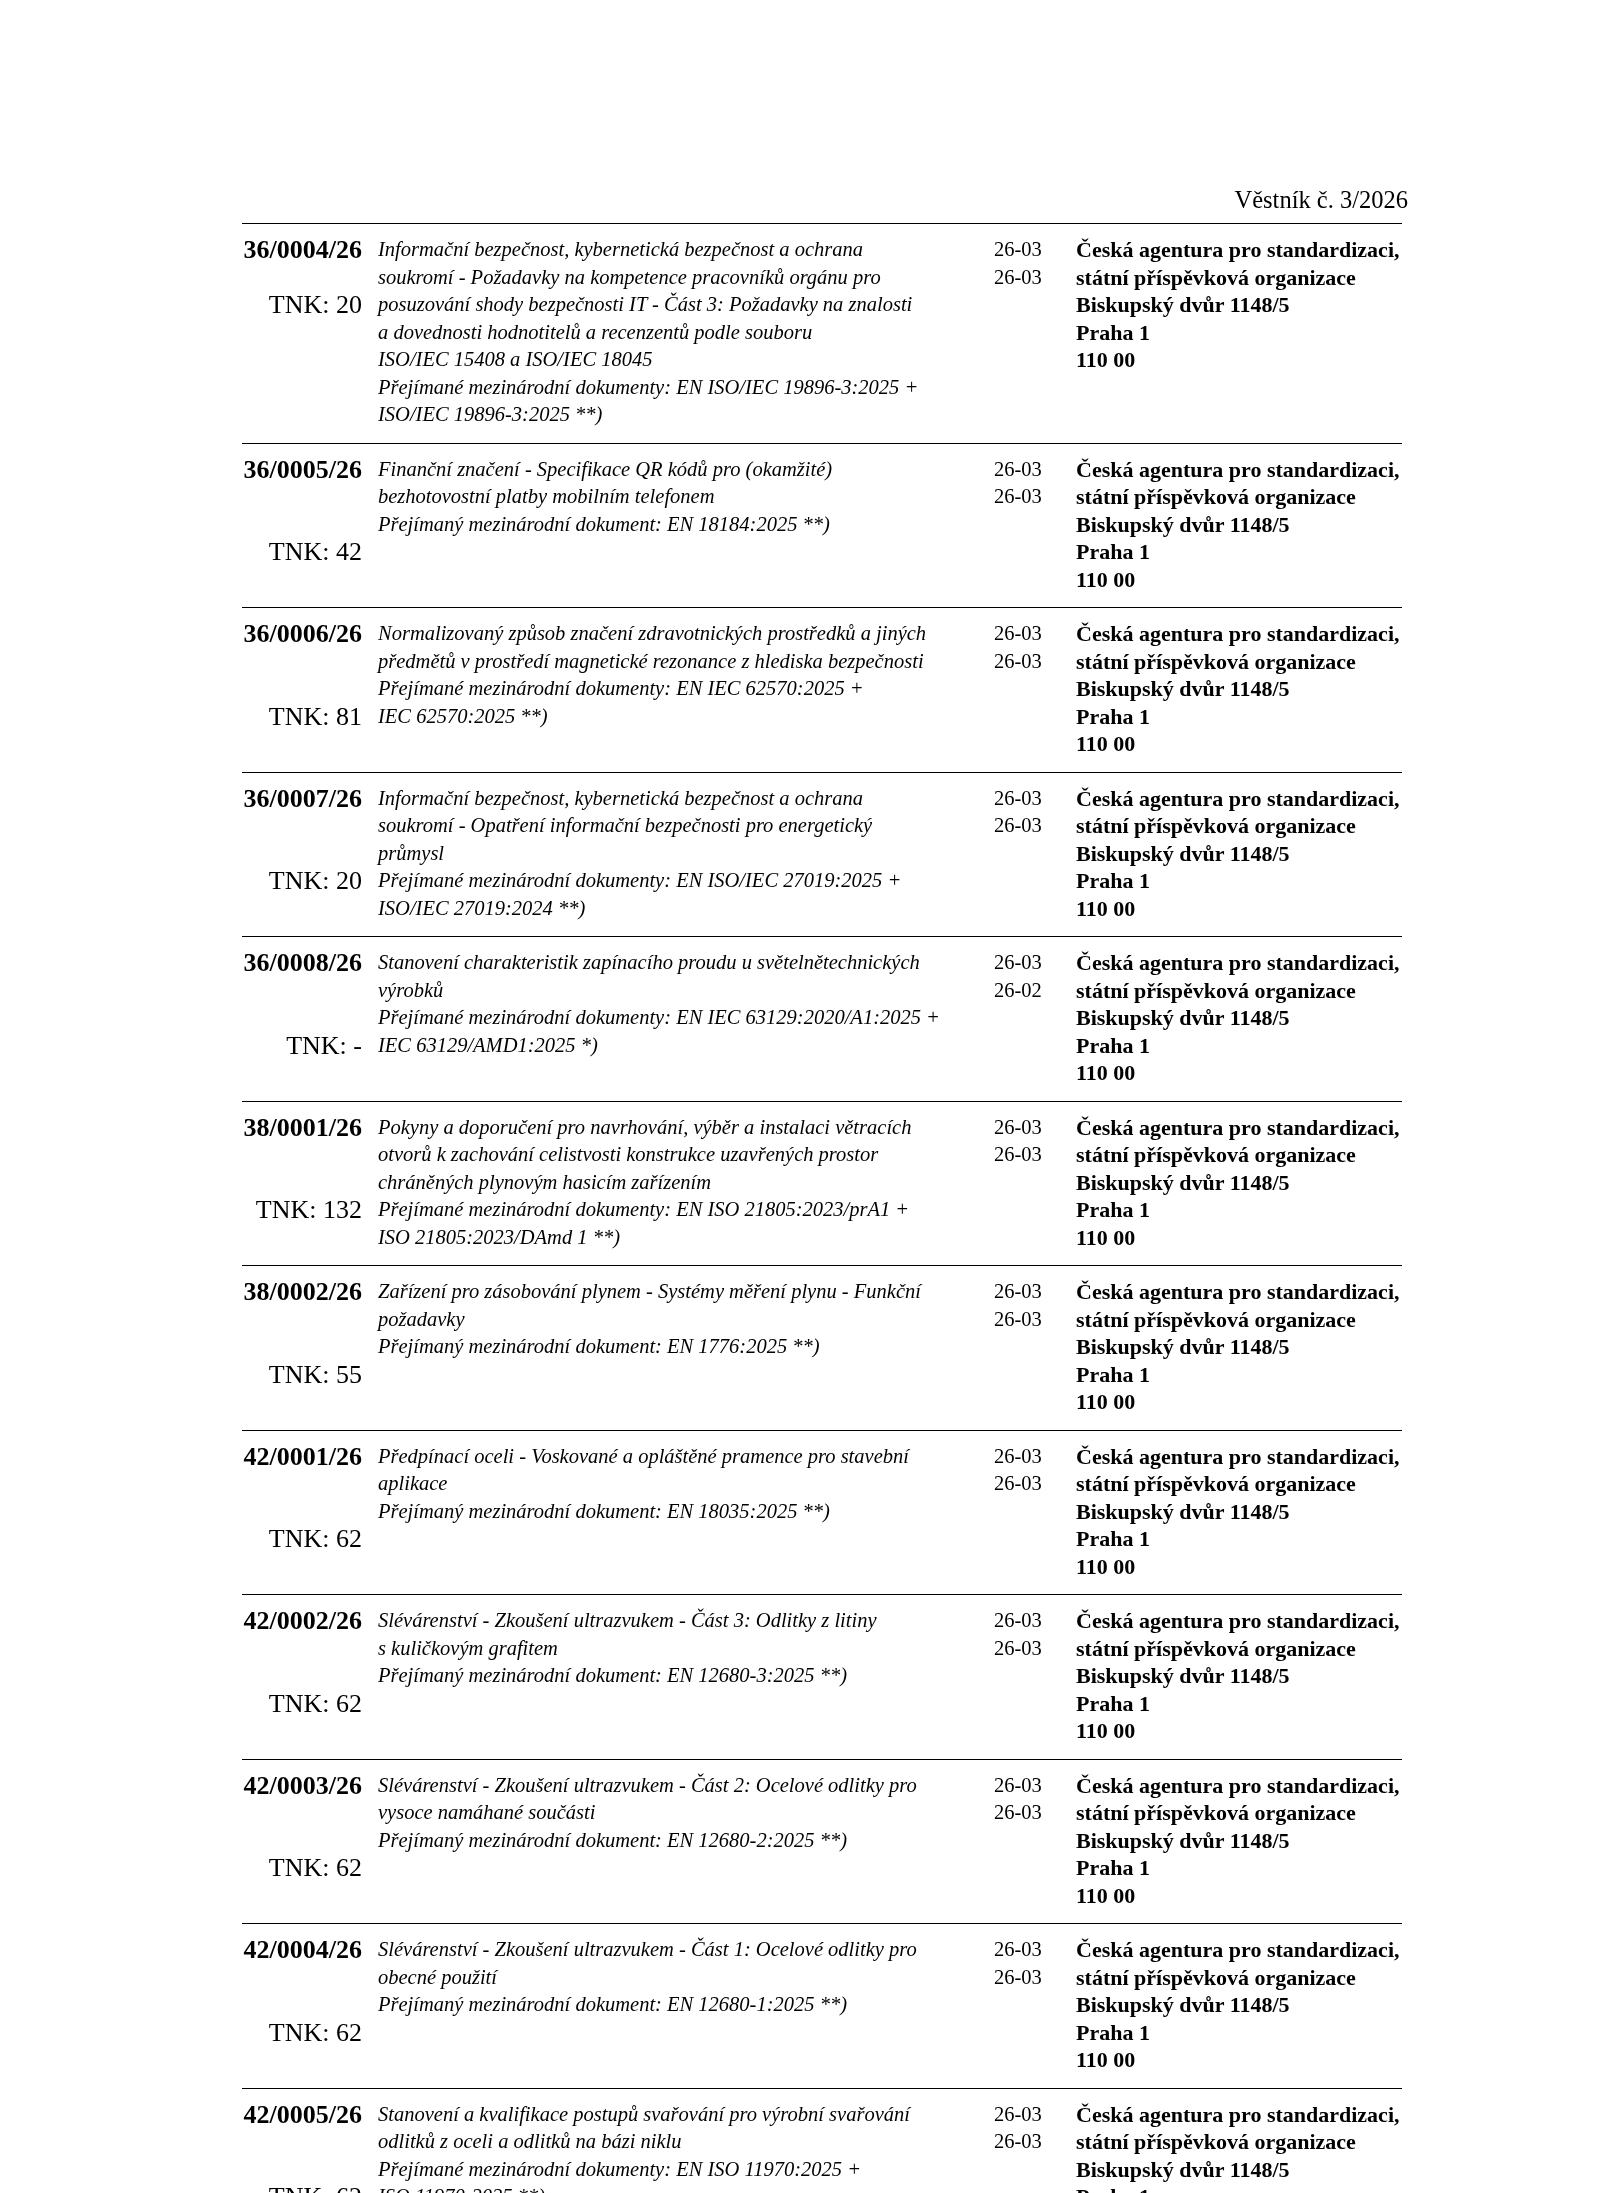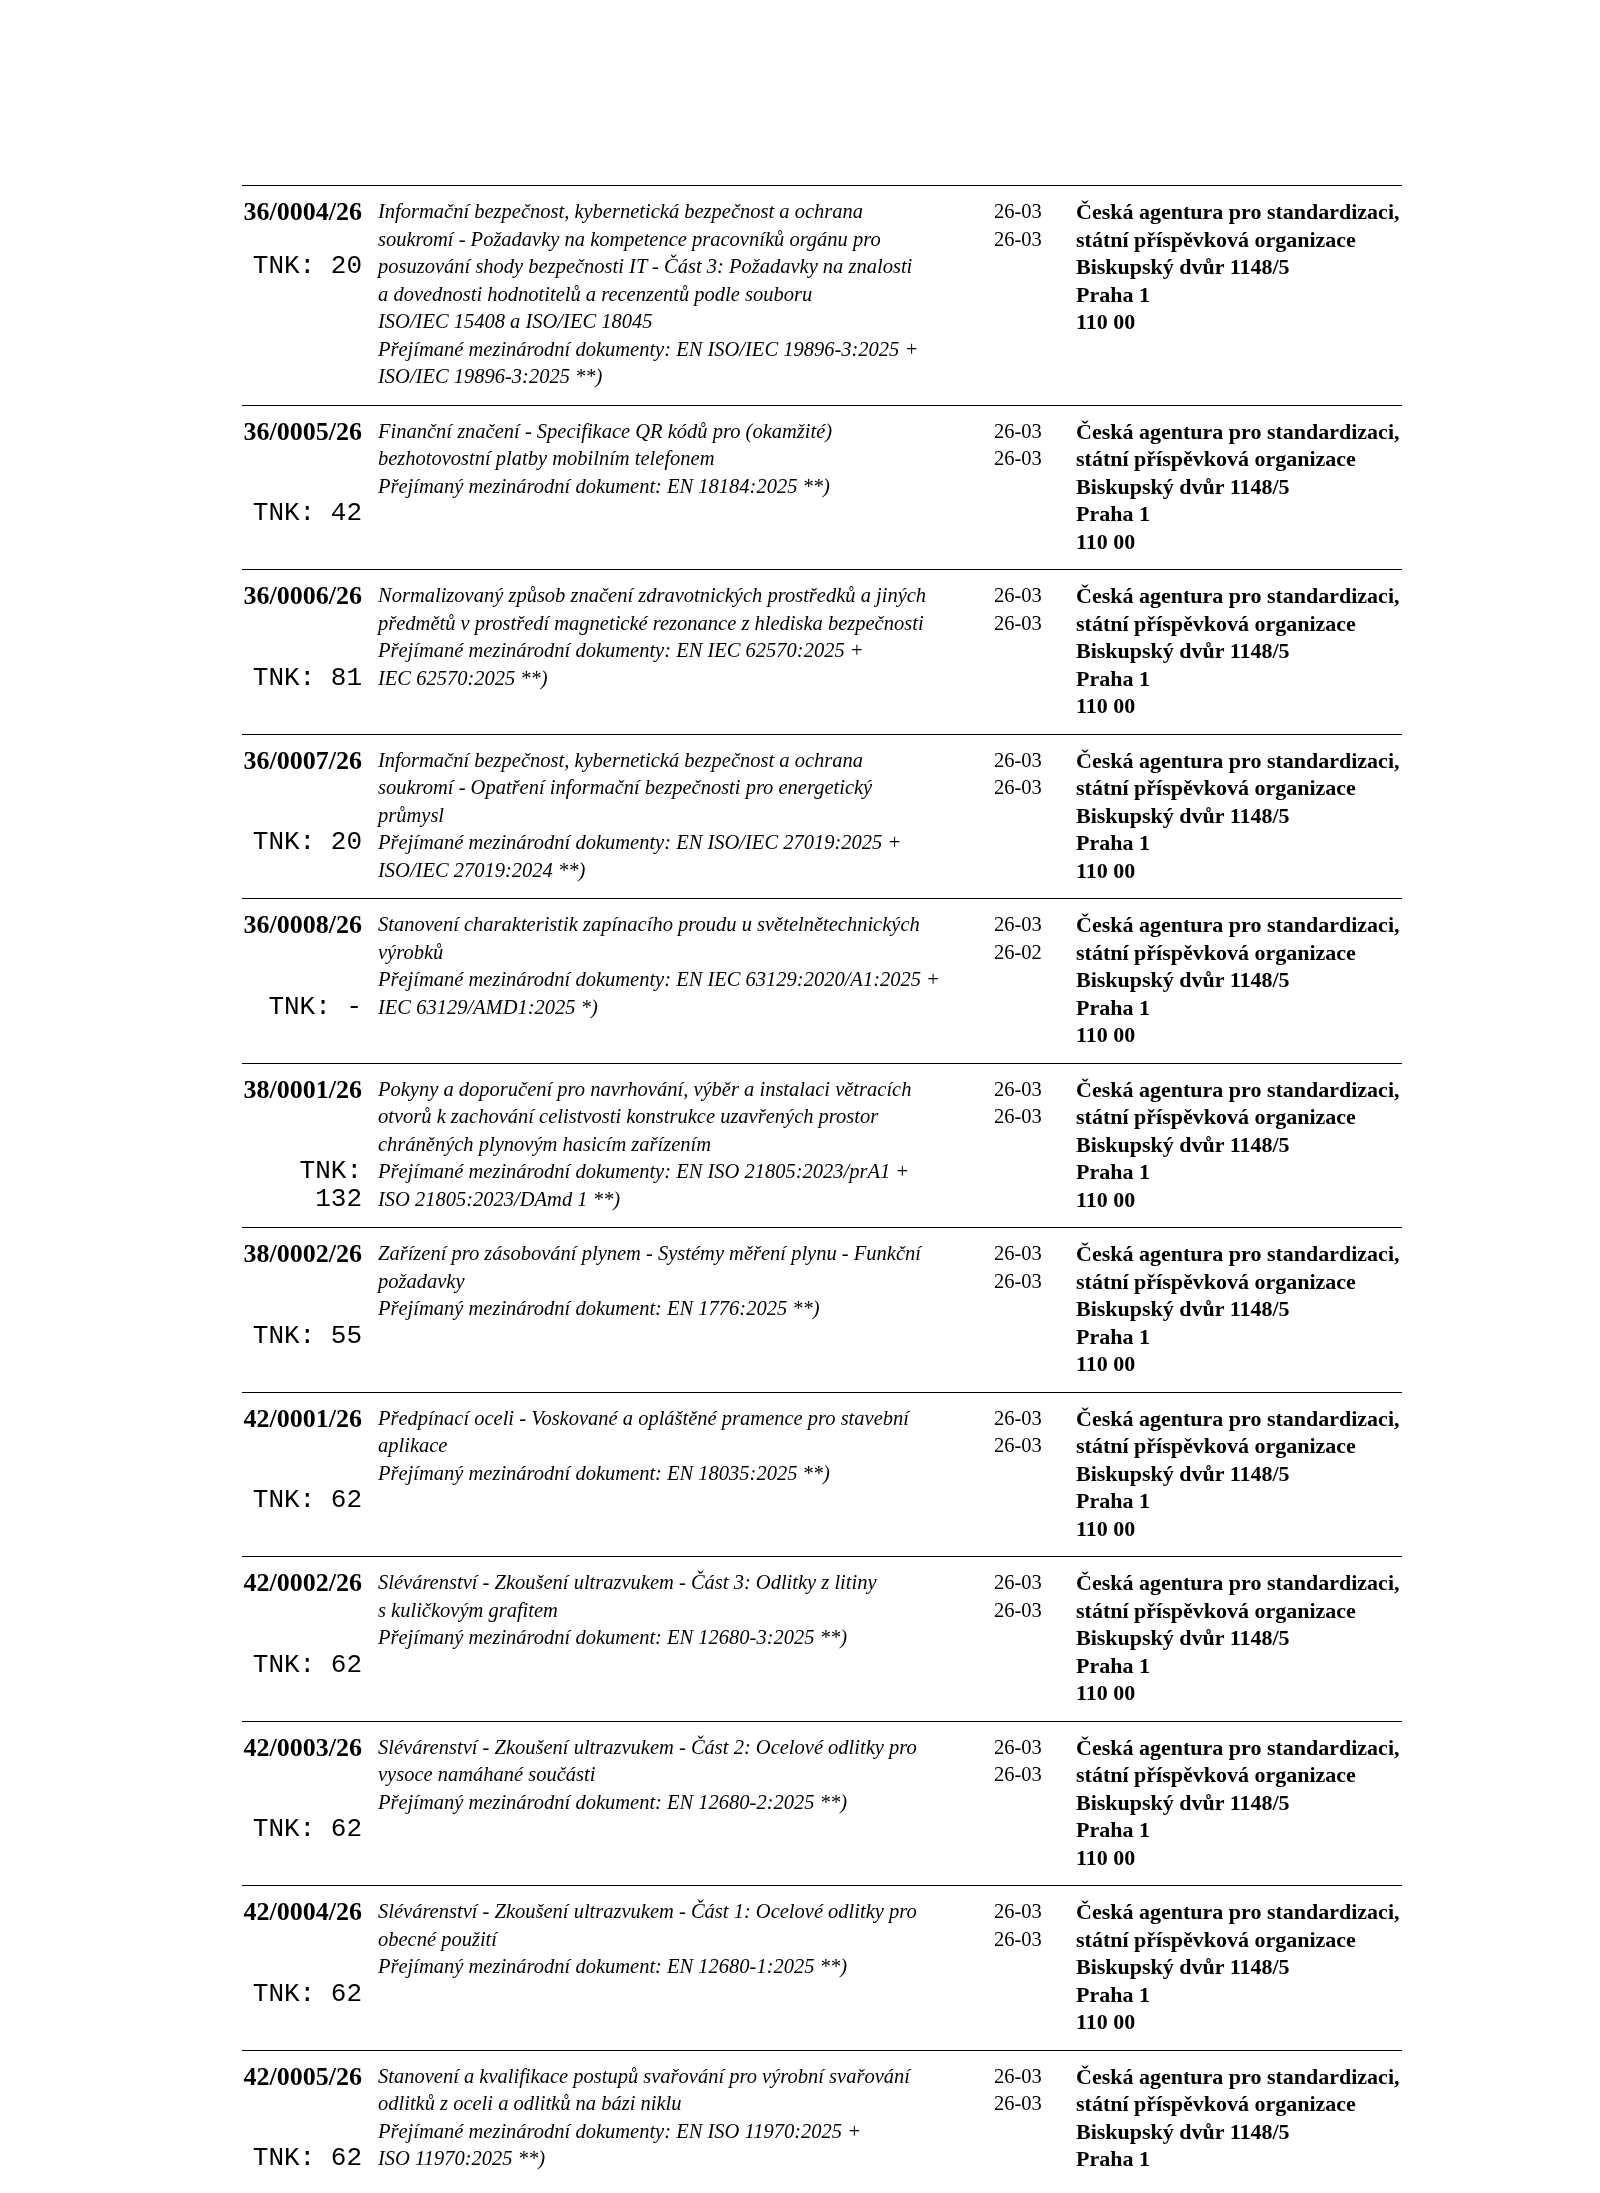--- a/index.html
+++ b/index.html
@@ -59,21 +59,20 @@
     font-size: 26px;
     line-height: 27.5px;
   }
   .code-num {
     font-weight: bold;
     display: block;
   }
   .tnk {
     display: block;
     font-weight: normal;
-    font-family: Liberation Mono, monospace;
   }
   .desc-cell {
     font-size: 20.5px;
     line-height: 27.5px;
     padding-right: 18px !important;
   }
   .desc-cell .line { display: block; white-space: pre-wrap; font-style: italic; }
   .dates-cell {
     font-size: 20.5px;
     line-height: 27.5px;
@@ -84,20 +83,23 @@
     line-height: 27.5px;
     font-weight: bold;
   }
   .org-cell .line { display: block; }
 </style>
 </head>
 <body>
 
 <div class="page">
 
+  <div class="header">
+    <span>Věstník č. 3/2026</span>
+  </div>
   <hr class="header-rule">
 
   <table class="entries">
     <colgroup>
       <col class="c-code">
       <col class="c-desc">
       <col class="c-dates">
       <col class="c-org">
     </colgroup>
     <tbody id="entries-body">

